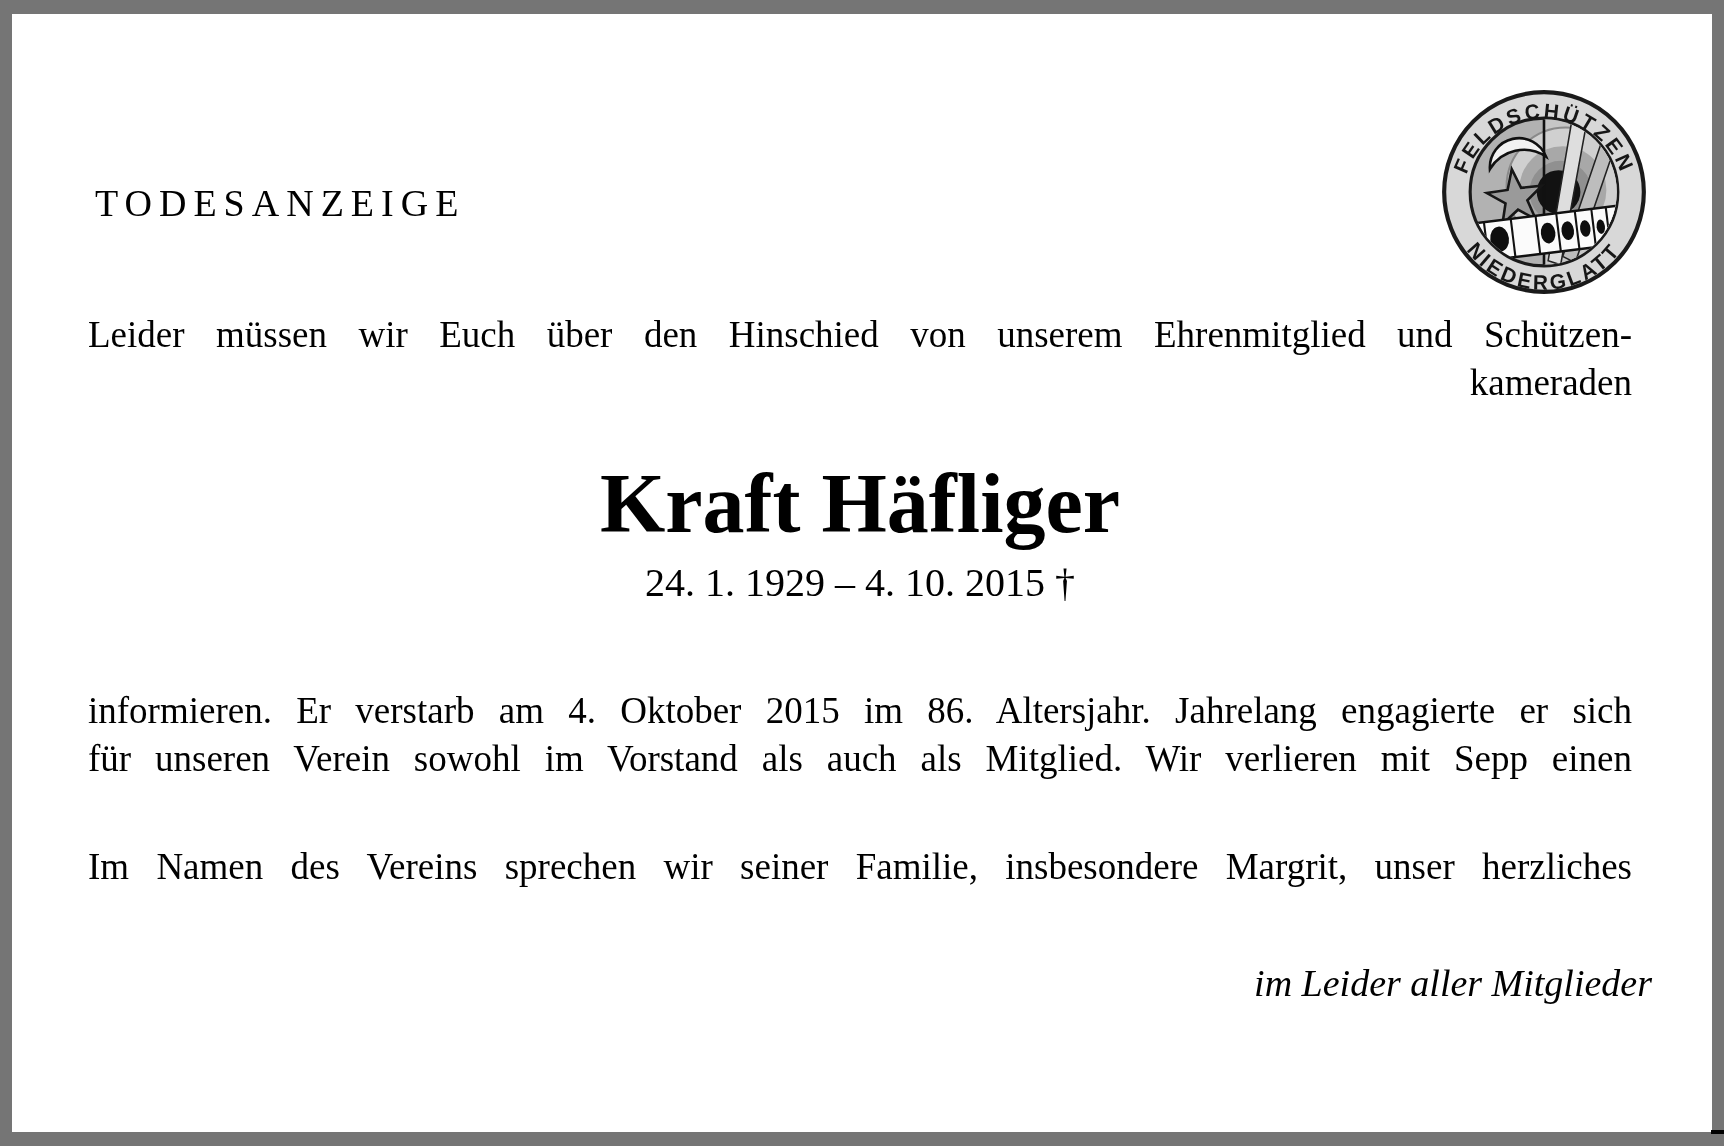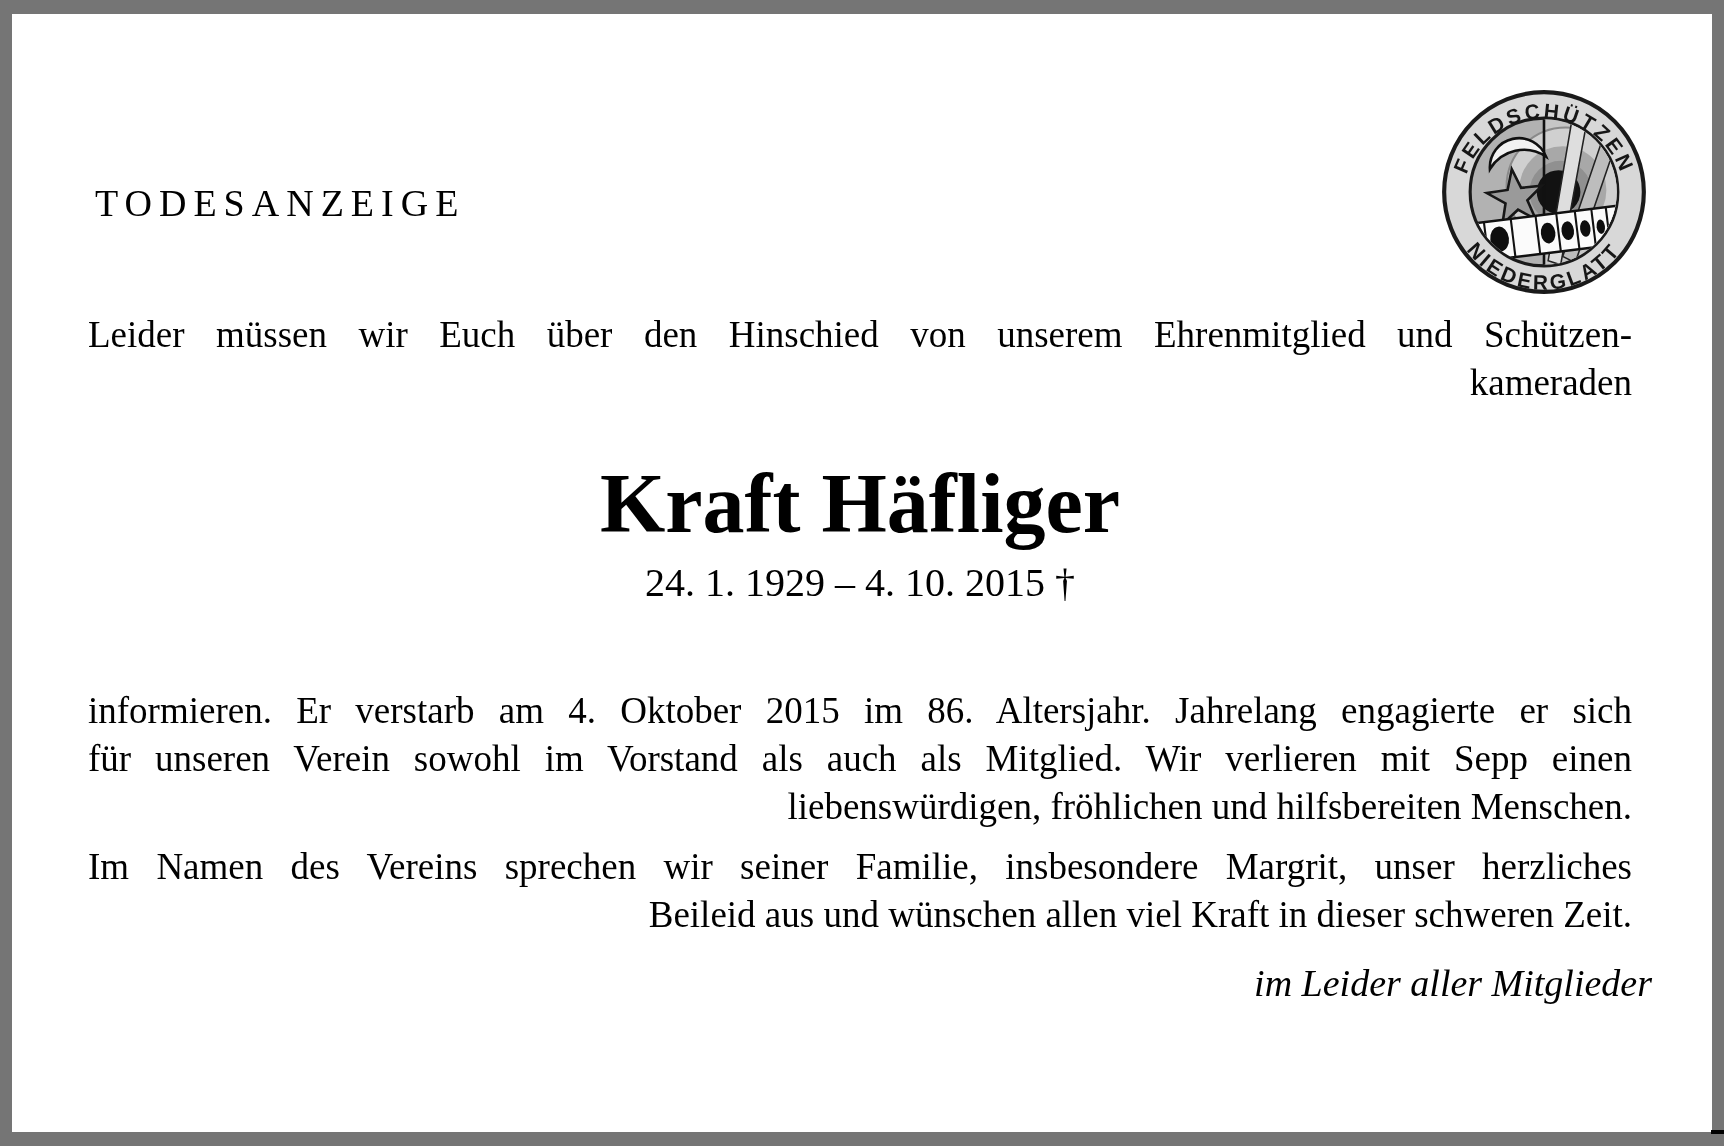--- a/index.html
+++ b/index.html
@@ -124,26 +124,24 @@
       <div class="line">kameraden</div>
     </div>
 
   <div class="block deceased-name">Kraft Häfliger</div>
 
   <div class="block life-dates">24. 1. 1929 – 4. 10. 2015 †</div>
 
   <div class="block body-par">
       <div class="line stretch">informieren. Er verstarb am 4. Oktober 2015 im 86. Altersjahr. Jahrelang engagierte er sich</div>
       <div class="line stretch">für unseren Verein sowohl im Vorstand als auch als Mitglied. Wir verlieren mit Sepp einen</div>
-      <div class="line">liebenswürdigen, fröhlichen und hilfsbereiten Menschen.</div>
     </div>
 
   <div class="block condolence-par">
       <div class="line stretch">Im Namen des Vereins sprechen wir seiner Familie, insbesondere Margrit, unser herzliches</div>
-      <div class="line">Beileid aus und wünschen allen viel Kraft in dieser schweren Zeit.</div>
     </div>
 
   <div class="block signature">
       <div class="line">im Leider aller Mitglieder</div>
     </div>
 
 </div>
 
 <div class="corner-mark"></div>
 

